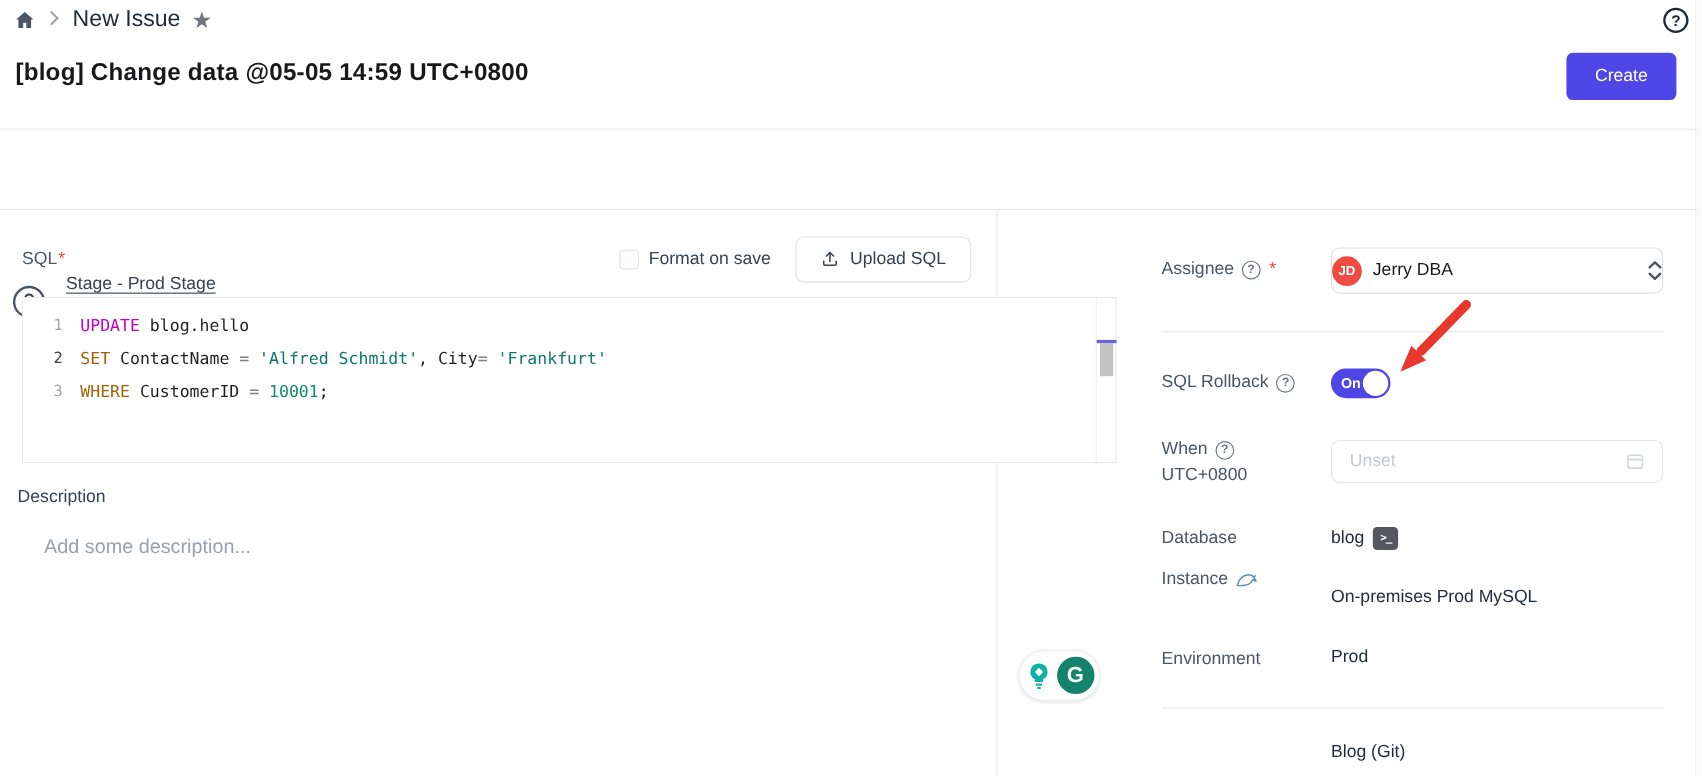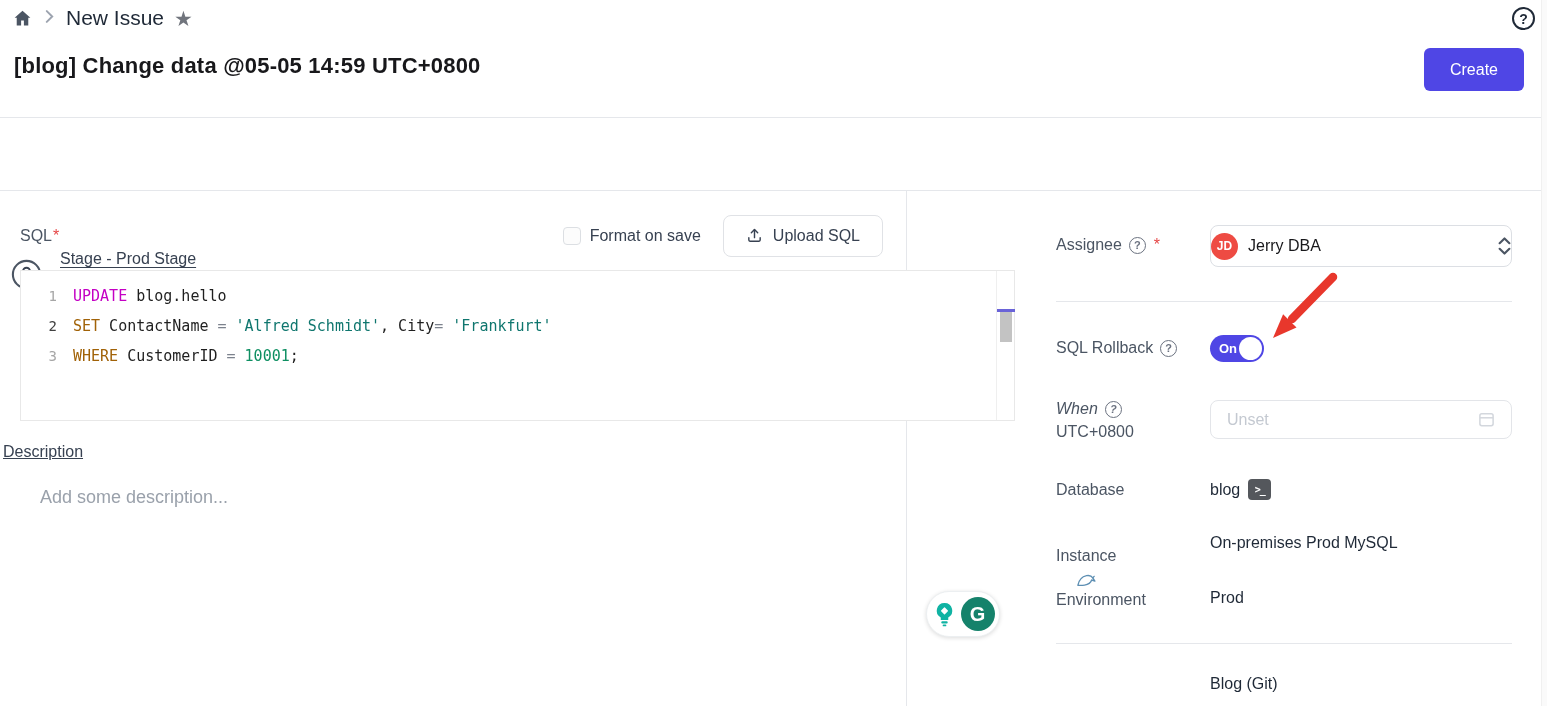--- a/index.html
+++ b/index.html
@@ -56,21 +56,21 @@
             font-family:"DejaVu Sans Mono", monospace; font-size:14px; color:#a6a6a6; }
   .gutter.active { color:#404040; }
   .code-text { font-family:"DejaVu Sans Mono", monospace; font-size:15px; color:#1f1f1f; }
   .tk-plain { color:#1f1f1f; } .tk-kw1 { color:#c400c4; } .tk-kw2 { color:#a16207; }
   .tk-str { color:#0f766e; } .tk-num { color:#0e8f62; } .tk-op { color:#7c828d; }
   .ed-scroll { position:absolute; right:0; top:0; width:18px; height:100%; border-left:1px solid #efefef; }
   .ed-marker { position:absolute; left:0; top:38px; width:18px; height:3px; background:#6a63d8; }
   .ed-thumb  { position:absolute; left:3px; top:41px; width:12px; height:30px; background:#b9b9b9; opacity:.85; cursor:pointer; }
 
   
-  .desc-label { position:absolute; left:3px; top:252px; font-size:16px; color:#374151;text-decoration:underline; }
+  .desc-label { position:absolute; left:16px; top:252px; font-size:16px; color:#374151; }
   .desc-placeholder { position:absolute; left:40px; top:296px; font-size:18px; color:#9aa1ab; cursor:text; }
 
   
   .gram { position:absolute; left:926px; top:400px; width:74px; height:46px; background:#fff; border:1px solid #eceff1;
           border-radius:23px; box-shadow:0 1px 4px rgba(0,0,0,.14); display:flex; align-items:center;
           justify-content:center; gap:4px; cursor:pointer; }
   .gram-g { width:34px; height:34px; border-radius:50%; background:#15826b; color:#fff; font-weight:bold;
             font-size:20px; display:flex; align-items:center; justify-content:center; }
 
   
@@ -226,21 +226,21 @@
     <div class="toggle">
       <span class="toggle-text">On</span>
       <span class="toggle-knob"></span>
     </div>
     <svg class="arrow-annot" width="100" height="92" viewBox="0 0 100 92">
       <line x1="82" y1="12" x2="41" y2="54" stroke="#e8372c" stroke-width="8.5" stroke-linecap="round"></line>
       <polygon points="22,73 32.1,49.3 45.5,62.5" fill="#e8372c"></polygon>
     </svg>
 
     <div class="sb-label" style="top:209px; display:block;">
-      <div style="display:flex;align-items:center;gap:7px;font-style:italic;">
+      <div style="display:flex;align-items:center;gap:7px;">
         <span>When</span>
         <span class="qmark">?</span>
       </div>
       <div style="margin-top:5px;">UTC+0800</div>
     </div>
     <div class="when-input">
       <input placeholder="Unset" style="">
       <span style="display:flex;">
         <svg width="17" height="17" viewBox="0 0 18 18">
             <rect x="2" y="3" width="14" height="12.5" rx="2" fill="none" stroke="#d3d7dd" stroke-width="1.6"></rect>
@@ -248,21 +248,21 @@
           </svg>
       </span>
     </div>
 
     <div class="sb-label" style="top:290px;">Database</div>
     <div class="sb-value" style="top:288px;">
       <span style="cursor:pointer;">blog</span>
       <span class="term-icon">&gt;_</span>
     </div>
 
-    <div class="sb-label" style="top:356px;flex-direction:column;">
+    <div class="sb-label" style="top:327px;">
       <span>Instance</span>
       <span style="display:flex;">
         <svg width="21" height="16" viewBox="0 0 22 16">
           <path d="M2 13.5 C3 8.5 6.5 4.5 11 3.5 C14 2.9 16.3 3.8 17.6 5.8 L19.8 9.2 L16.4 8 C15.6 10.6 12.6 12.8 9 13.3 C6.6 13.7 4 13.7 2 13.5 Z" fill="none" stroke="#5d8fb3" stroke-width="1.4" stroke-linejoin="round"></path>
           <path d="M17.6 5.8 19 4.2" stroke="#5d8fb3" stroke-width="1.4" stroke-linecap="round"></path>
         </svg>
       </span>
     </div>
     <div class="sb-value" style="top:343px;">On-premises Prod MySQL</div>
 

